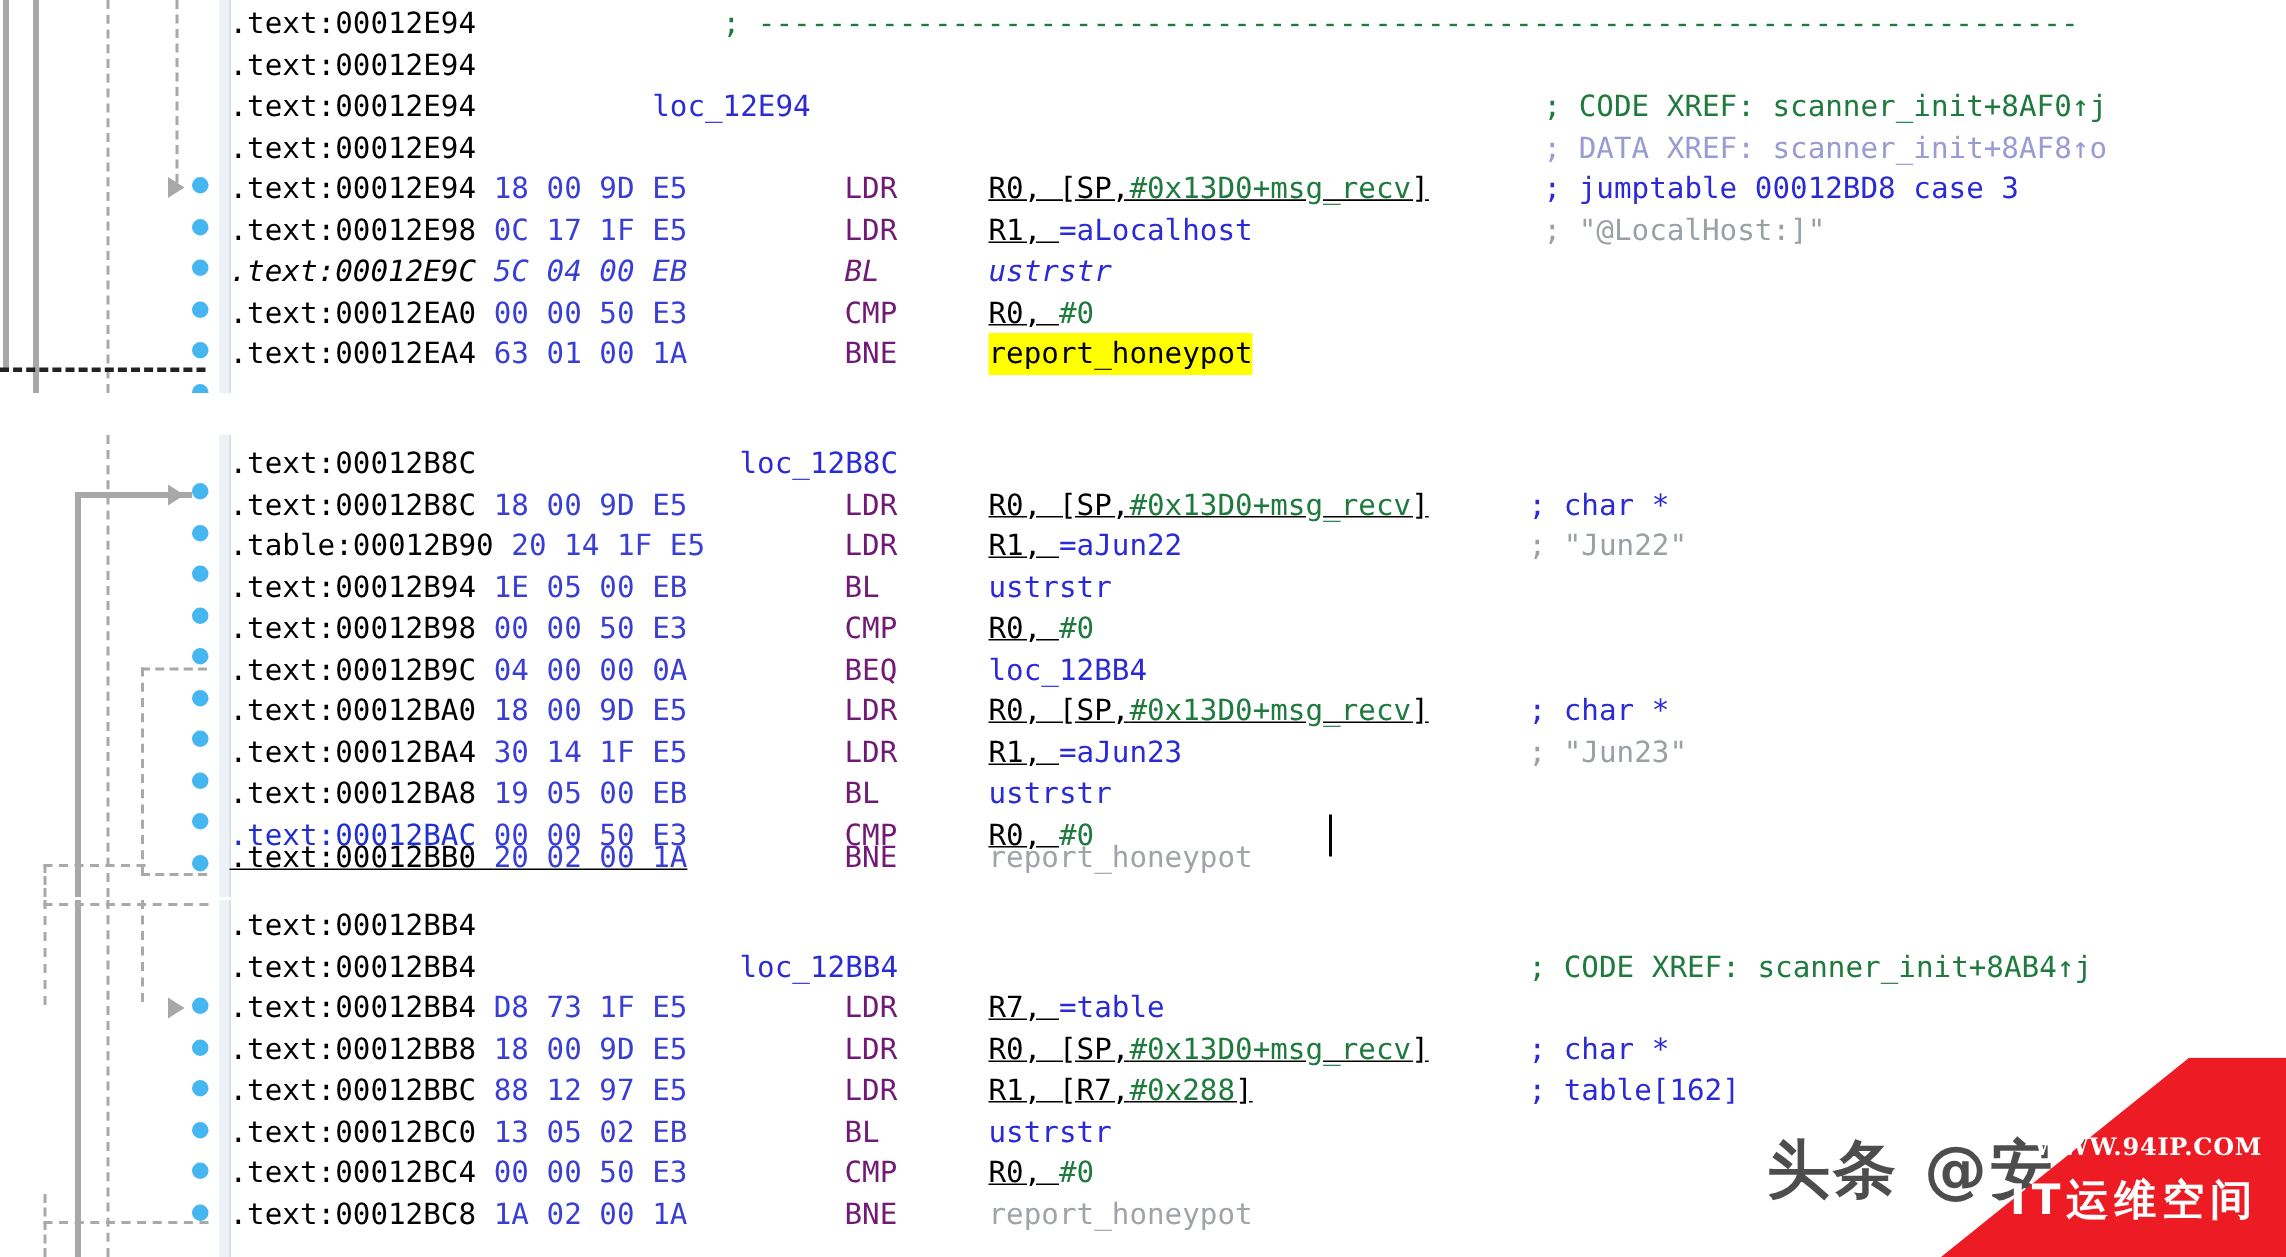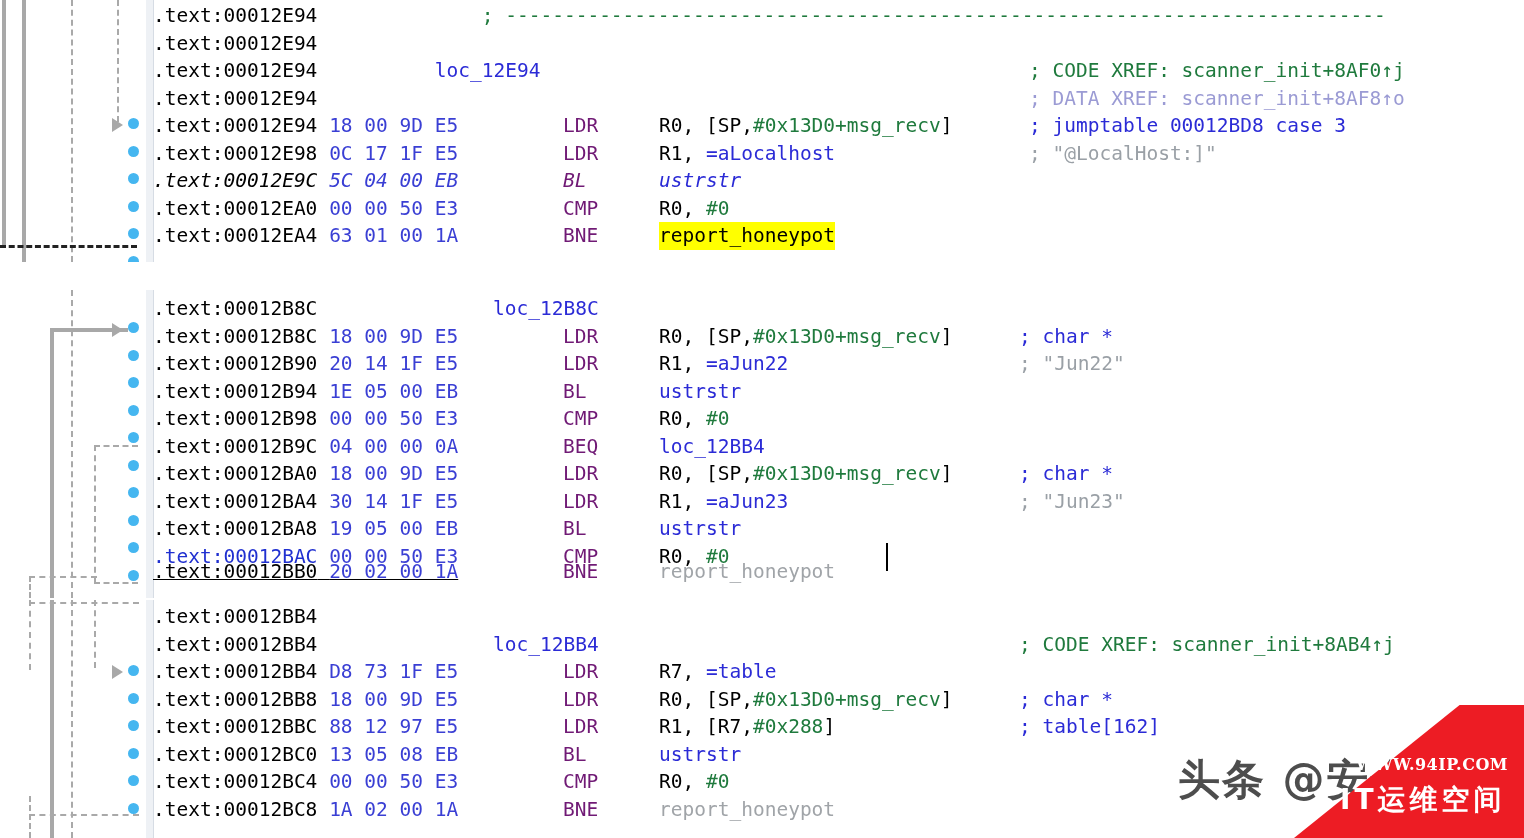--- a/index.html
+++ b/index.html
@@ -98,21 +98,21 @@
     position: absolute;
     left: 0;
     height: 27.5px;
     white-space: pre;
     width: 1479px;
   }
   .addr      { color: #000000; }
   .addr.sel  { color: #2030d0; }
   .bytes     { color: #3a3fd4; }
   .mnem      { color: #701a75; }
-  .reg       { color: #000000; }
+  .reg       { color: #000000; text-decoration: underline; }
   .num       { color: #1f7a3d; }
   .sym       { color: #2b2bd6; }
   .loclbl    { color: #2b2bd6; }
   .cmt-green { color: #1f7a3d; }
   .cmt-blue  { color: #2b2bd6; }
   .cmt-gray  { color: #9aa0a6; }
   .cmt-lav   { color: #9b9bd4; }
   .dim       { color: #a0a4a8; }
   .hl-yellow { background: #ffff00; color: #000000; }
 
@@ -253,21 +253,21 @@
   </div>
 
   <div class="code-edge"></div>
 
   <div class="code">
     
     <div class="row" style="top:5px;"><span class="addr">.text:00012B8C</span><span class="loclbl" style="position:absolute;left:340px;">loc_12B8C</span></div>
     
     <div class="row" style="top:32.5px;"><span class="addr">.text:00012B8C</span><span> </span><span class="bytes">18 00 9D E5</span><span class="mnem" style="position:absolute;left:410px;">LDR</span><span style="position:absolute;left:506px;"><span class="reg">R0, [SP,<span class="num">#0x13D0+msg_recv</span>]</span></span><span class="cmt-blue" style="position:absolute;left:866px;">; char *</span></div>
     
-    <div class="row" style="top:60px;"><span class="addr">.text:00012B90</span><span> </span><span class="bytes">20 14 1F E5</span><span class="mnem" style="position:absolute;left:410px;">LDR</span><span style="position:absolute;left:506px;"><span class="reg">R1, </span><span class="sym">=aJun22</span></span><span class="cmt-gray" style="position:absolute;left:866px;">; "Jun22"</span></div>
+    <div class="row" style="top:60px;"><span class="addr">.table:00012B90</span><span> </span><span class="bytes">20 14 1F E5</span><span class="mnem" style="position:absolute;left:410px;">LDR</span><span style="position:absolute;left:506px;"><span class="reg">R1, </span><span class="sym">=aJun22</span></span><span class="cmt-gray" style="position:absolute;left:866px;">; "Jun22"</span></div>
     
     <div class="row" style="top:87.5px;"><span class="addr">.text:00012B94</span><span> </span><span class="bytes">1E 05 00 EB</span><span class="mnem" style="position:absolute;left:410px;">BL</span><span class="sym" style="position:absolute;left:506px;">ustrstr</span></div>
     
     <div class="row" style="top:115px;"><span class="addr">.text:00012B98</span><span> </span><span class="bytes">00 00 50 E3</span><span class="mnem" style="position:absolute;left:410px;">CMP</span><span style="position:absolute;left:506px;"><span class="reg">R0, </span><span class="num">#0</span></span></div>
     
     <div class="row" style="top:142.5px;"><span class="addr">.text:00012B9C</span><span> </span><span class="bytes">04 00 00 0A</span><span class="mnem" style="position:absolute;left:410px;">BEQ</span><span class="sym" style="position:absolute;left:506px;">loc_12BB4</span></div>
     
     <div class="row" style="top:170px;"><span class="addr">.text:00012BA0</span><span> </span><span class="bytes">18 00 9D E5</span><span class="mnem" style="position:absolute;left:410px;">LDR</span><span style="position:absolute;left:506px;"><span class="reg">R0, [SP,<span class="num">#0x13D0+msg_recv</span>]</span></span><span class="cmt-blue" style="position:absolute;left:866px;">; char *</span></div>
     
     <div class="row" style="top:197.5px;"><span class="addr">.text:00012BA4</span><span> </span><span class="bytes">30 14 1F E5</span><span class="mnem" style="position:absolute;left:410px;">LDR</span><span style="position:absolute;left:506px;"><span class="reg">R1, </span><span class="sym">=aJun23</span></span><span class="cmt-gray" style="position:absolute;left:866px;">; "Jun23"</span></div>
@@ -309,21 +309,21 @@
     <div class="row" style="top:3px;"><span class="addr">.text:00012BB4</span></div>
     
     <div class="row" style="top:30.5px;"><span class="addr">.text:00012BB4</span><span class="loclbl" style="position:absolute;left:340px;">loc_12BB4</span><span class="cmt-green" style="position:absolute;left:866px;">; CODE XREF: scanner_init+8AB4↑j</span></div>
     
     <div class="row" style="top:58px;"><span class="addr">.text:00012BB4</span><span> </span><span class="bytes">D8 73 1F E5</span><span class="mnem" style="position:absolute;left:410px;">LDR</span><span style="position:absolute;left:506px;"><span class="reg">R7, </span><span class="sym">=table</span></span></div>
     
     <div class="row" style="top:85.5px;"><span class="addr">.text:00012BB8</span><span> </span><span class="bytes">18 00 9D E5</span><span class="mnem" style="position:absolute;left:410px;">LDR</span><span style="position:absolute;left:506px;"><span class="reg">R0, [SP,<span class="num">#0x13D0+msg_recv</span>]</span></span><span class="cmt-blue" style="position:absolute;left:866px;">; char *</span></div>
     
     <div class="row" style="top:113px;"><span class="addr">.text:00012BBC</span><span> </span><span class="bytes">88 12 97 E5</span><span class="mnem" style="position:absolute;left:410px;">LDR</span><span style="position:absolute;left:506px;"><span class="reg">R1, [R7,<span class="num">#0x288</span>]</span></span><span class="cmt-blue" style="position:absolute;left:866px;">; table[162]</span></div>
     
-    <div class="row" style="top:140.5px;"><span class="addr">.text:00012BC0</span><span> </span><span class="bytes">13 05 08 EB</span><span class="mnem" style="position:absolute;left:410px;">BL</span><span class="sym" style="position:absolute;left:506px;">ustrstr</span></div>
+    <div class="row" style="top:140.5px;"><span class="addr">.text:00012BC0</span><span> </span><span class="bytes">13 05 02 EB</span><span class="mnem" style="position:absolute;left:410px;">BL</span><span class="sym" style="position:absolute;left:506px;">ustrstr</span></div>
     
     <div class="row" style="top:168px;"><span class="addr">.text:00012BC4</span><span> </span><span class="bytes">00 00 50 E3</span><span class="mnem" style="position:absolute;left:410px;">CMP</span><span style="position:absolute;left:506px;"><span class="reg">R0, </span><span class="num">#0</span></span></div>
     
     <div class="row" style="top:195.5px;"><span class="addr">.text:00012BC8</span><span> </span><span class="bytes">1A 02 00 1A</span><span class="mnem" style="position:absolute;left:410px;">BNE</span><span class="dim" style="position:absolute;left:506px;">report_honeypot</span></div>
   </div>
 </div>
 
 <div id="watermark-text">头条 @安全团</div>
 
 <div id="corner-banner">

